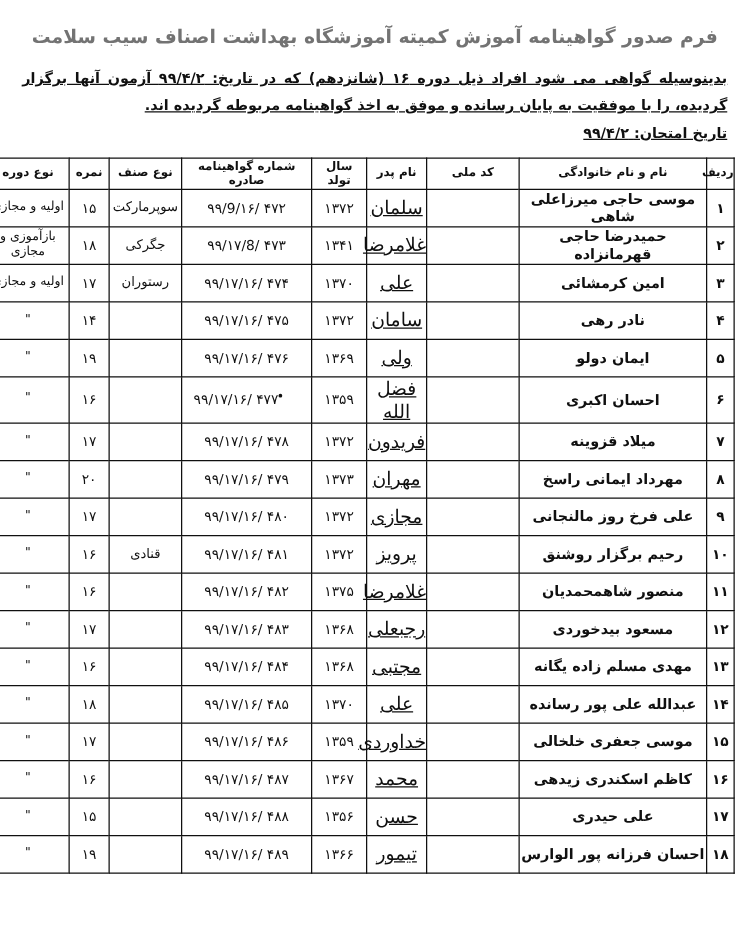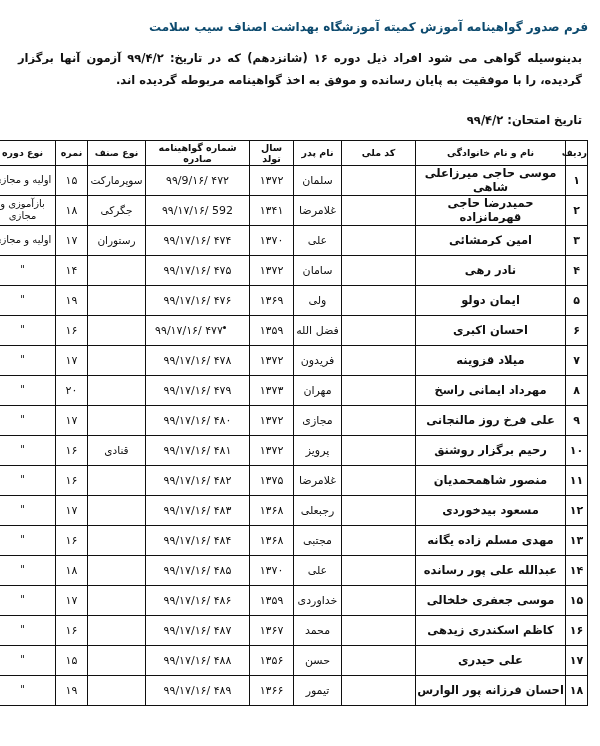--- a/index.html
+++ b/index.html
@@ -15,38 +15,40 @@
     overflow: hidden;
   }
   .page {
     width: 600px;
     height: 746px;
     position: relative;
     box-sizing: border-box;
     padding: 10px 12px 0 12px;
   }
   .title {
-    font-weight: bold;
-    font-size: 12px;
-    color: #0c4a6e;
+    text-align: center;
+    font-weight: bold;
+    font-size: 15px;
+    color: #737373;
     letter-spacing: 0.5px;
     margin: 10px 0 4px 0;
     font-family: "DejaVu Sans", sans-serif;
   }
   .intro {
     margin: 14px 6px 8px 6px;
     font-size: 11.5px;
     line-height: 1.9;
     text-align: justify;
     font-weight: bold;
     color: #101010;
+    text-decoration: underline;
   }
   .intro .date-line {
     display: block;
-    margin-top: 18px;
+    margin-top: 0;
   }
   table.grid {
     width: 576px;
     border-collapse: collapse;
     table-layout: fixed;
     margin: 6px auto 0 auto;
     font-size: 10px;
   }
   table.grid th, table.grid td {
     border: 1px solid #101010;
@@ -92,21 +94,22 @@
   }
   td.certno .inner {
     direction: rtl;
     unicode-bidi: embed;
     display: inline-block;
   }
   td.birth, td.grade {
     font-size: 11px;
   }
   td.father {
-    font-size: 11px;
+    font-size: 15px;
+    text-decoration: underline;
   }
   td.guild {
     font-size: 10.5px;
   }
   td.type {
     font-size: 10px;
     line-height: 1.25;
   }
   td.natid { background: #ffffff; }
   .dot-mark {
@@ -171,21 +174,21 @@
           <td class="guild">سوپرمارکت</td>
           <td class="grade">۱۵</td>
           <td class="type">اولیه و مجازی</td>
         </tr>
         <tr>
           <td class="rownum">۲</td>
           <td class="name">حمیدرضا حاجی قهرمانزاده</td>
           <td class="natid"></td>
           <td class="father">غلامرضا</td>
           <td class="birth">۱۳۴۱</td>
-          <td class="certno"><span class="inner">592 /۹۹/۱۷/۱۶</span></td>
+          <td class="certno"><span class="inner">۴۷۳ /۹۹/۱۷/8</span></td>
           <td class="guild">جگرکی</td>
           <td class="grade">۱۸</td>
           <td class="type">بازآموزی و مجازی</td>
         </tr>
         <tr>
           <td class="rownum">۳</td>
           <td class="name">امین کرمشائی</td>
           <td class="natid"></td>
           <td class="father">علی</td>
           <td class="birth">۱۳۷۰</td>

